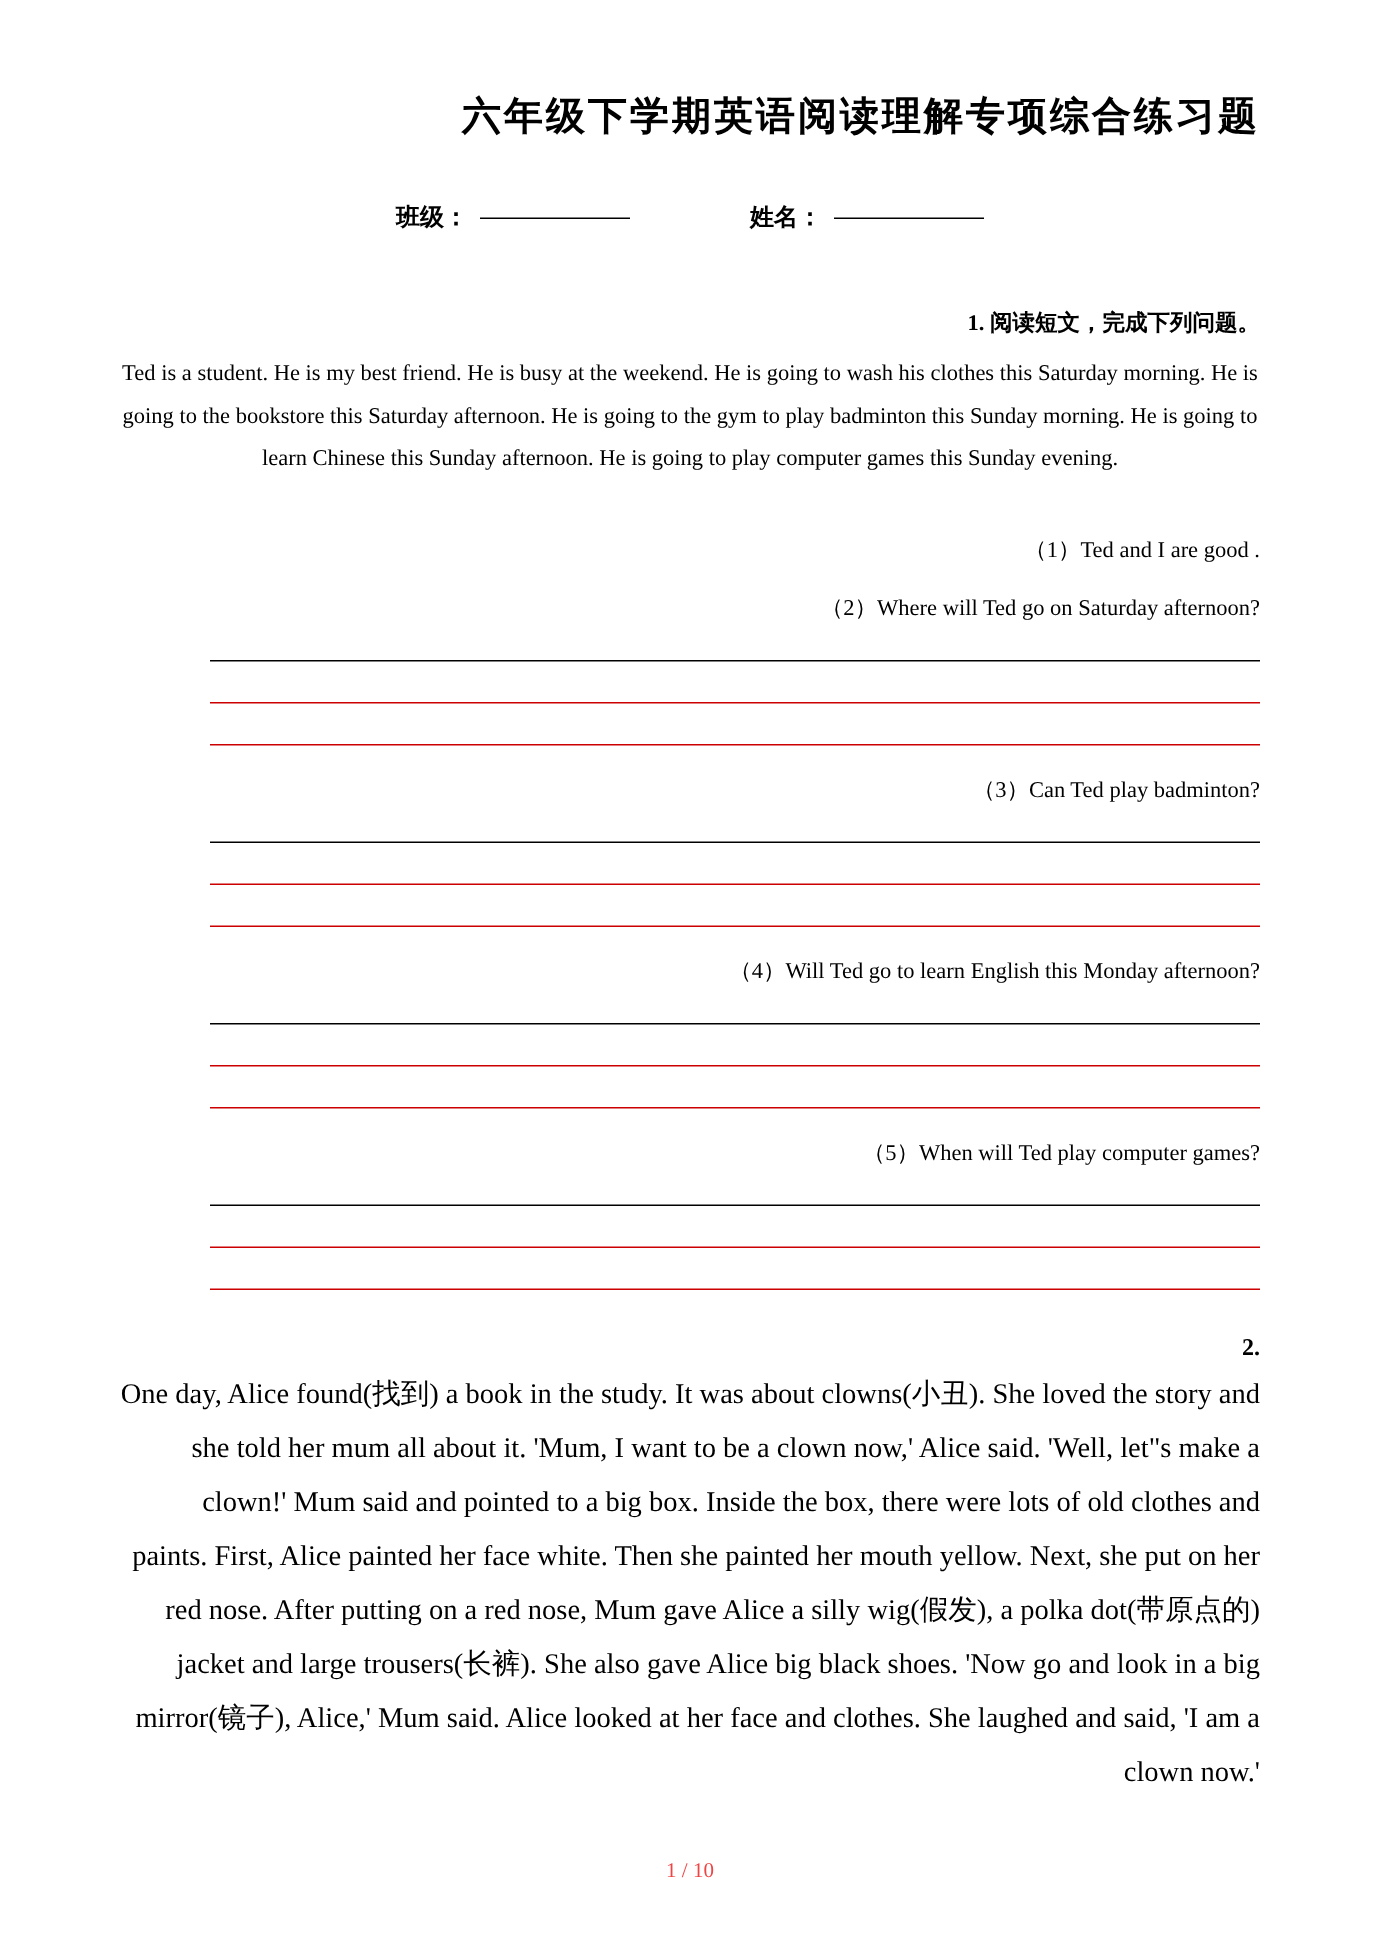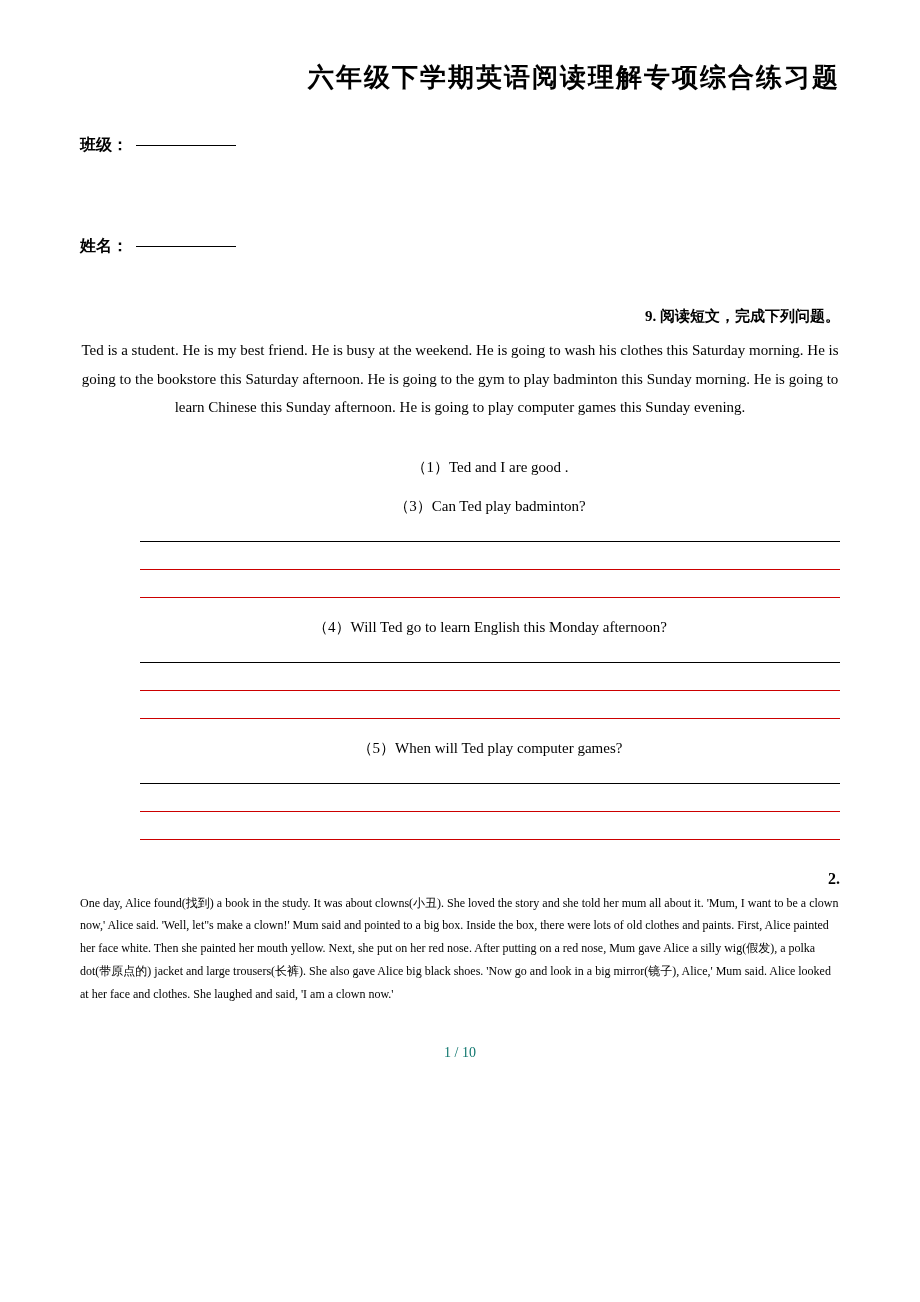--- a/index.html
+++ b/index.html
@@ -26,21 +26,20 @@
       letter-spacing: 2px;
     }
 
     .student-info {
       display: flex;
       justify-content: center;
       gap: 80px;
       margin-bottom: 50px;
       font-size: 16px;
       font-weight: bold;
-      flex-direction: column;
     }
 
     .info-item {
       display: flex;
       align-items: center;
       gap: 8px;
     }
 
     .info-underline {
       display: inline-block;
@@ -68,21 +67,21 @@
 
     .questions-area {
       margin-left: 60px;
     }
 
     .question-item {
       margin-bottom: 18px;
     }
 
     .question-text {
-      text-align: center;
+      text-align: right;
       font-size: 15px;
       margin-bottom: 6px;
       margin-top: 20px;
     }
 
     .answer-lines {
       margin-top: 4px;
     }
 
     .answer-line {
@@ -105,65 +104,75 @@
     }
 
     .section2-intro {
       text-align: center;
       font-weight: bold;
       font-size: 15px;
       margin-bottom: 8px;
     }
 
     .section2-passage {
-      text-align: left;
+      text-align: right;
       line-height: 1.9;
-      font-size: 12px;
+      font-size: 19px;
     }
 
     .page-footer {
       text-align: center;
       margin-top: 40px;
       font-size: 14px;
-      color: #0f766e;
+      color: #ef4444;
     }
   </style>
 </head>
 <body>
 
 <h1 class="page-title">六年级下学期英语阅读理解专项综合练习题</h1>
 
 <div class="student-info">
   <div class="info-item">
     <span>班级：</span>
     <span class="info-underline"></span>
   </div>
   <div class="info-item">
     <span>姓名：</span>
     <span class="info-underline"></span>
   </div>
 </div>
 
 <div class="section">
   <div class="section-header">
-    <span>9. 阅读短文，完成下列问题。</span>
+    <span>1. 阅读短文，完成下列问题。</span>
   </div>
 
   <div class="passage">
     <span>Ted is a student. He is my best friend. He is busy at the weekend. He is going to wash his clothes this Saturday morning. He is going to the bookstore this Saturday afternoon. He is going to the gym to play badminton this Sunday morning. He is going to learn Chinese this Sunday afternoon. He is going to play computer games this Sunday evening.</span>
   </div>
 
   <div class="questions-area">
 
     <div class="question-item">
       <div class="question-text">
         <span>（1）Ted and I are good   .</span>
       </div>
     </div>
 
+    <div class="question-item">
+      <div class="question-text">
+        <span>（2）Where will Ted go on Saturday afternoon?</span>
+      </div>
+      <div class="answer-lines">
+        <span class="answer-line"></span>
+        <span class="answer-line red"></span>
+        <span class="answer-line red"></span>
+      </div>
+    </div>
 
     <div class="question-item">
       <div class="question-text">
         <span>（3）Can Ted play badminton?</span>
       </div>
       <div class="answer-lines">
         <span class="answer-line"></span>
         <span class="answer-line red"></span>
         <span class="answer-line red"></span>
       </div>

